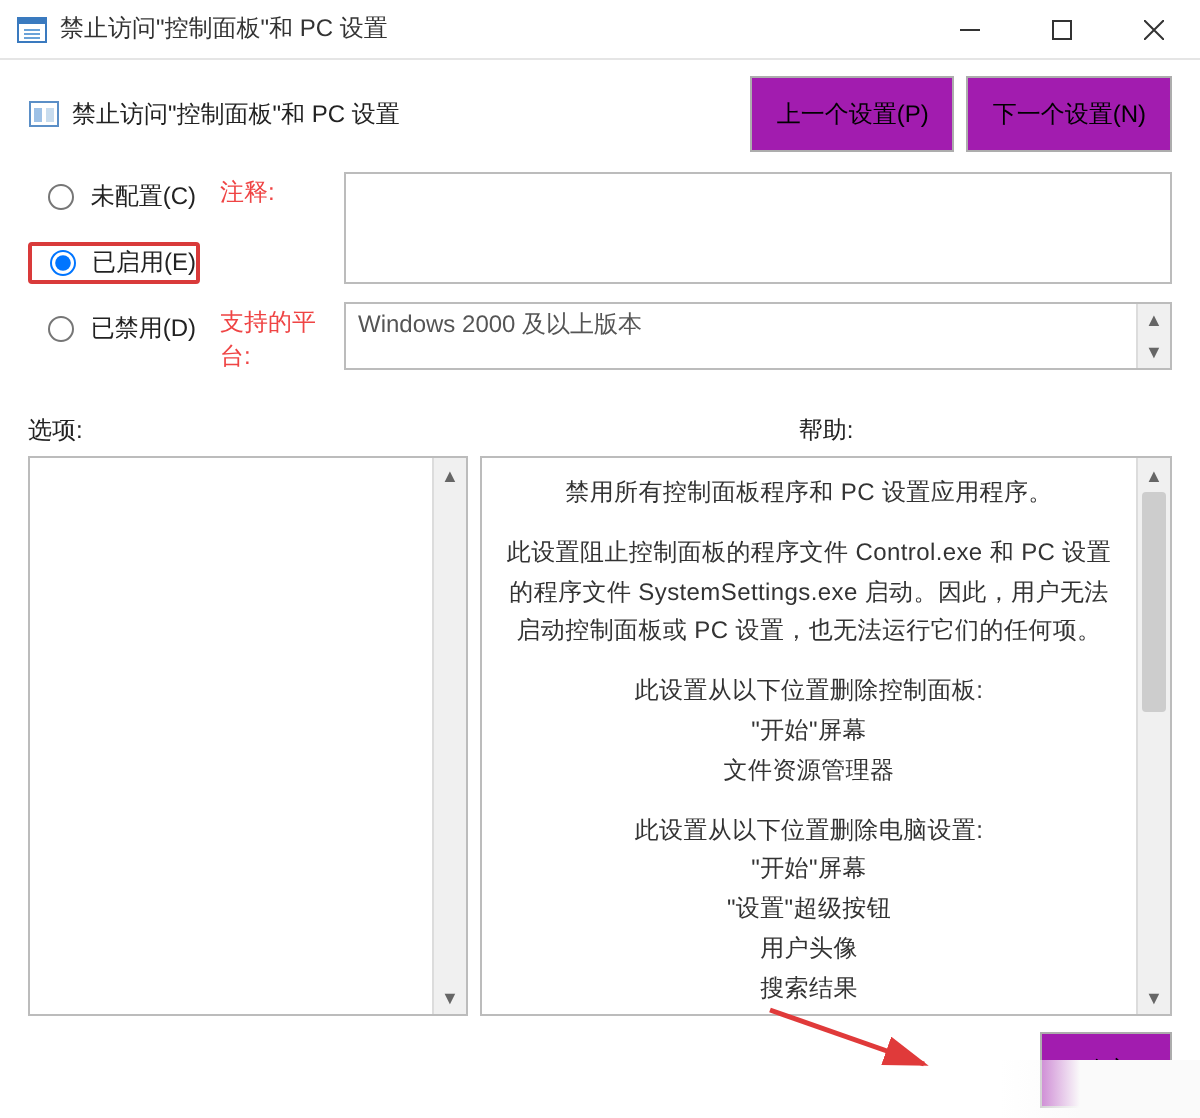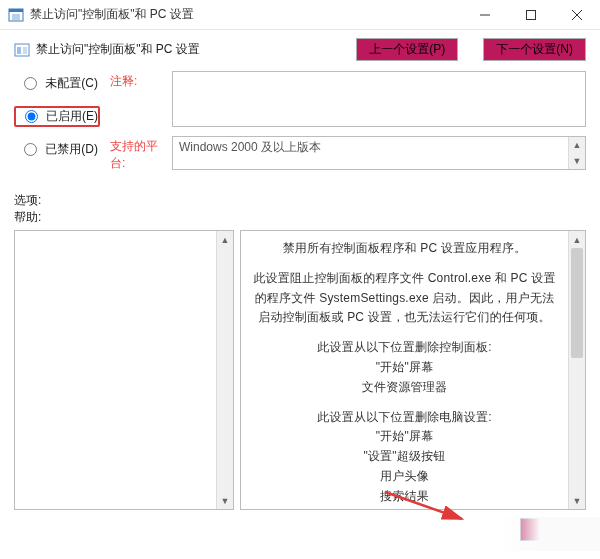--- a/index.html
+++ b/index.html
@@ -37,26 +37,25 @@
 
   .header-row {
     display: flex; align-items: center;
     margin-bottom: 10px;
   }
   .header-row .icon { width: 16px; height: 16px; margin-right: 6px; display: inline-flex; align-items: center; justify-content: center;}
   .header-row .title { flex: 1; }
   .header-row .btns { display: flex; gap: 6px; }
   button.std {
     font: inherit;
-    height: 23px;
+    height: 38px;
     border: 1px solid #adadad;
-    background: #be185d;
+    background: #a21caf;
     padding: 0 12px;
     cursor: default;
-    margin-left: 19px;
   }
 
   .top-area {
     display: flex;
     gap: 10px;
   }
   .radio-col {
     width: 86px;
     padding-top: 2px;
   }
@@ -102,24 +101,23 @@
     flex: 1;
     padding: 2px 6px;
     color: #555;
     overflow: hidden;
   }
 
   .labels-row {
     display: flex;
     margin-top: 14px;
     margin-bottom: 4px;
-    flex-direction: column;
   }
   .labels-row .left-label { width: 226px; }
-  .labels-row .right-label { flex: 1; }
+  .labels-row .right-label { flex: 1; text-align: center; }
 
   .panes {
     display: flex; gap: 6px;
     height: 280px;
   }
   .pane-left {
     width: 220px;
     border: 1px solid #bcbcbc;
     display: flex;
   }

